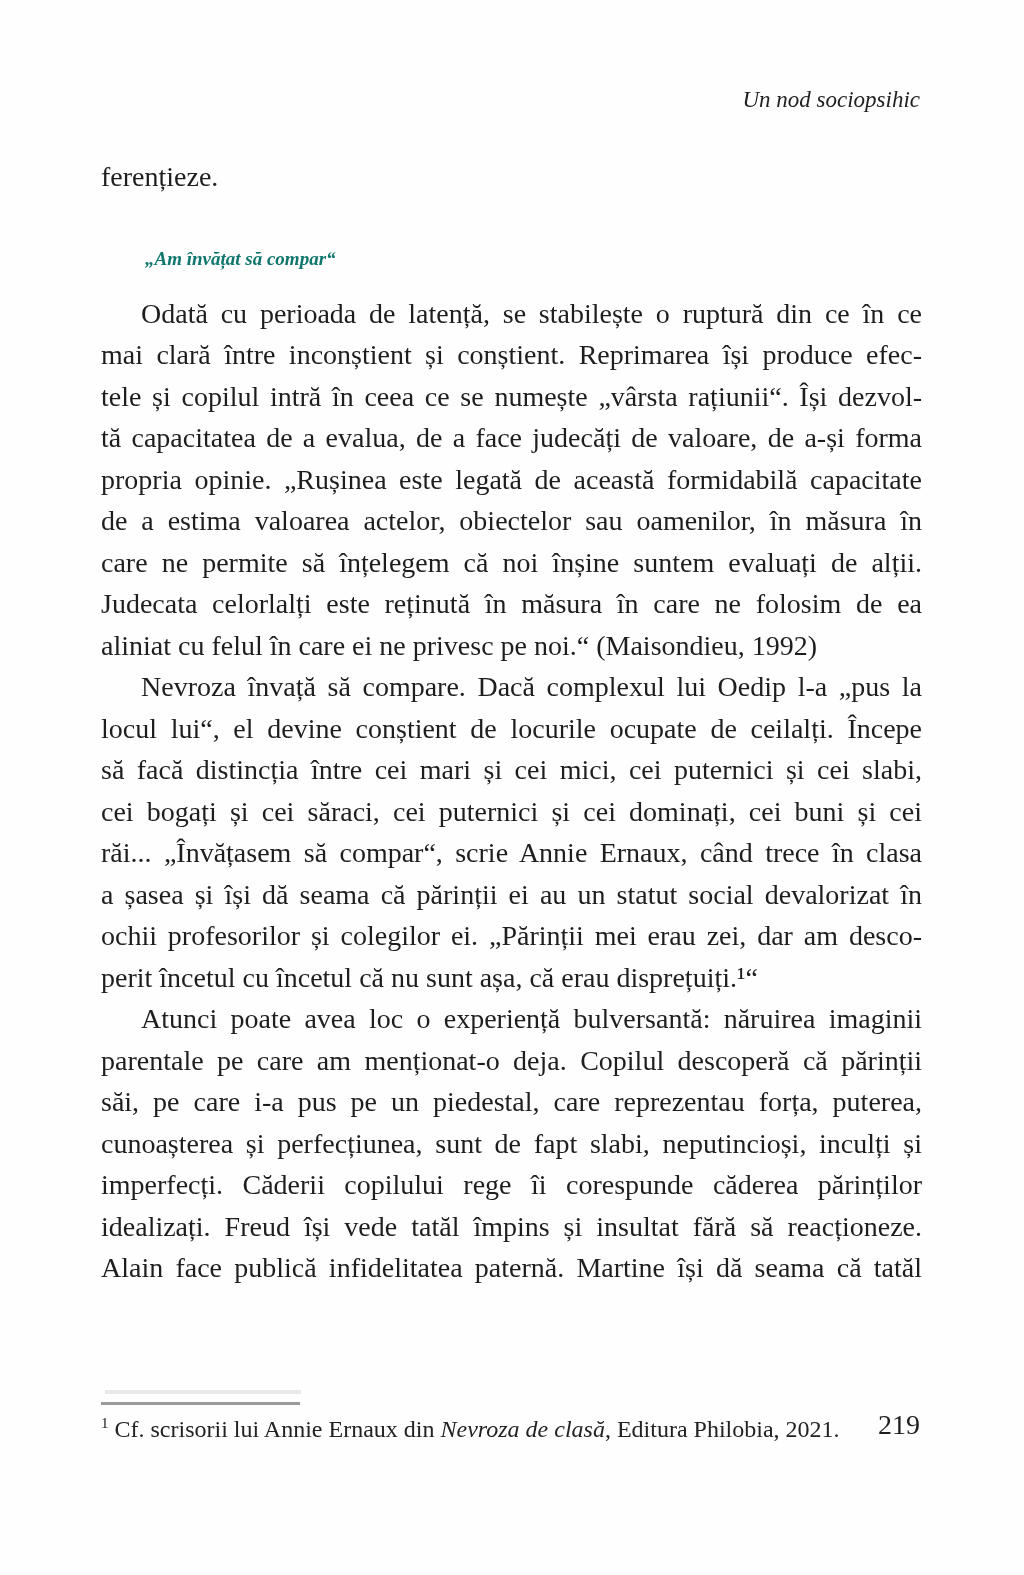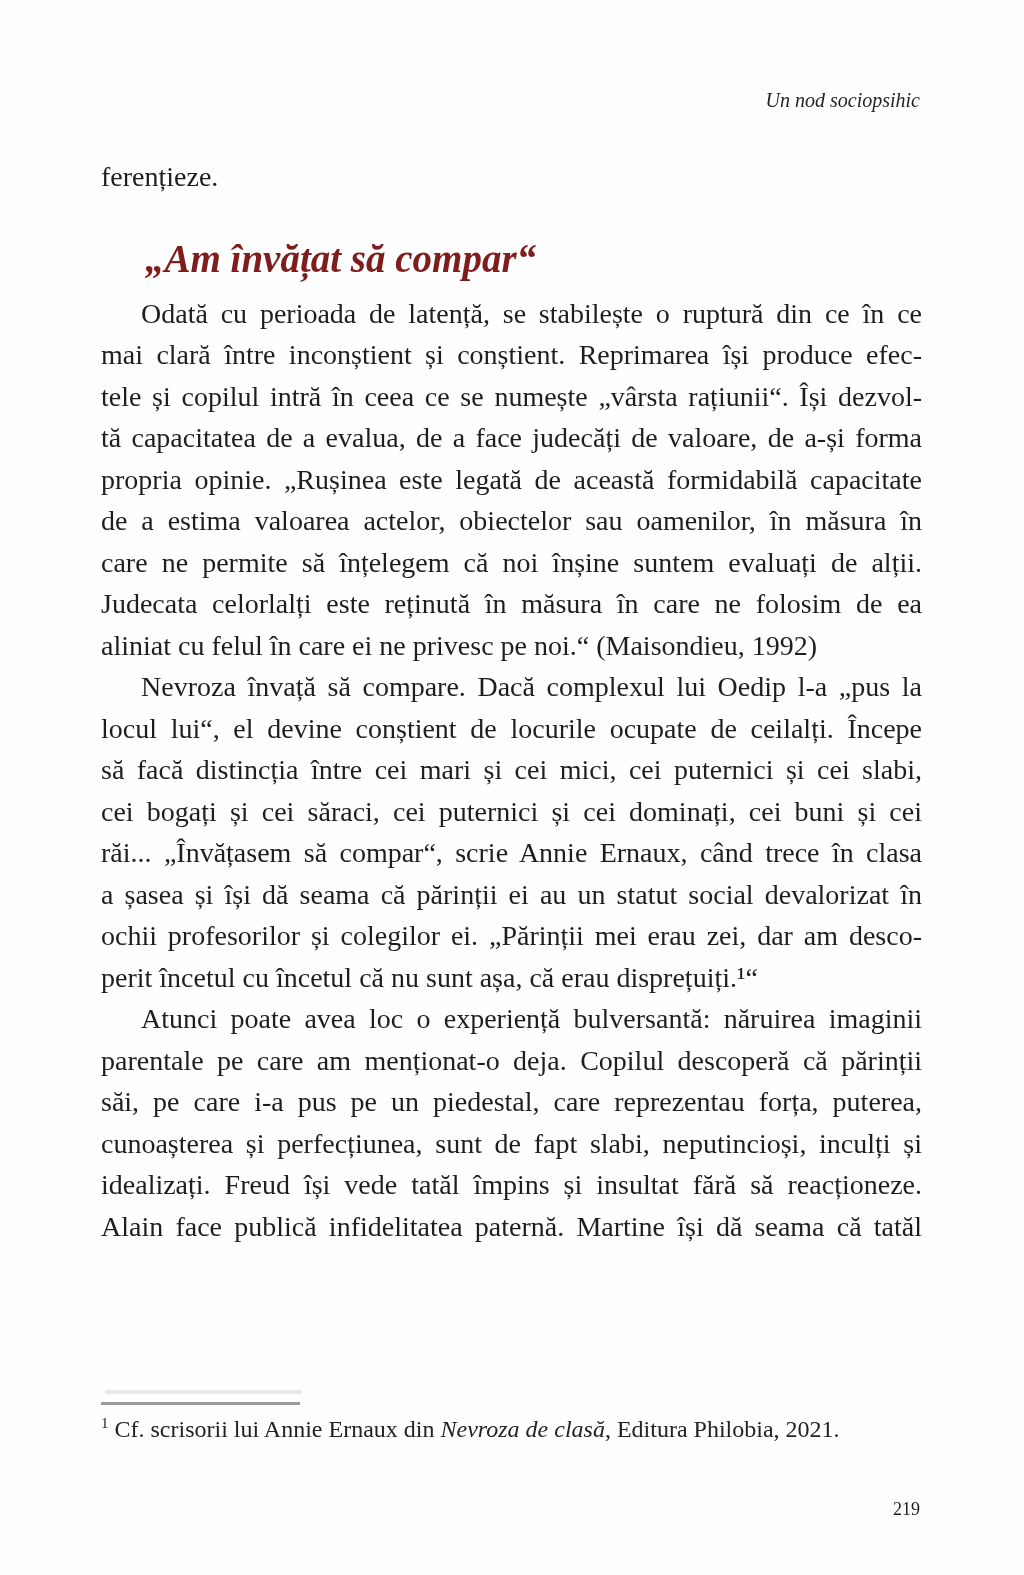--- a/index.html
+++ b/index.html
@@ -11,21 +11,21 @@
     background: #fefefe;
     font-family: "Liberation Serif", "DejaVu Serif", serif;
     color: #1e1e1e;
     overflow: hidden;
   }
   .running-header {
     position: absolute;
     top: 84px;
     right: 104px;
     font-style: italic;
-    font-size: 20px;
+    font-size: 23px;
     line-height: 32px;
     color: #222222;
   }
   .body-column {
     position: absolute;
     top: 156px;
     left: 101px;
     width: 821px;
     font-size: 28px;
     line-height: 41.5px;
@@ -37,25 +37,25 @@
     white-space: nowrap;
   }
   .line.line-last {
     text-align-last: left;
   }
   .indent-first .line:first-child { text-indent: 40px; }
   .section-heading {
     margin-top: 40px;
     margin-bottom: 13.5px;
     margin-left: 44px;
-    font-size: 39px;
+    font-size: 19px;
     line-height: 41.5px;
     font-weight: bold;
     font-style: italic;
-    color: #7f1d1d;
+    color: #0f766e;
   }
   .footnote-rule-echo {
     position: absolute;
     top: 1390px;
     left: 105px;
     width: 196px;
     height: 4px;
     background: #e8e8e8;
   }
   .footnote-rule {
@@ -78,23 +78,23 @@
   }
   .footnote sup {
     font-size: 15px;
     vertical-align: super;
     line-height: 0;
     margin-right: 6px;
   }
   .footnote .book-title { font-style: italic; }
   .page-number {
     position: absolute;
-    top: 1492px;
+    top: 1408px;
     right: 104px;
-    font-size: 18px;
+    font-size: 28px;
     line-height: 34px;
     color: #1e1e1e;
   }
 </style>
 </head>
 <body>
 
 <div class="page">
 
   <div class="running-header">Un nod sociopsihic</div>
@@ -128,20 +128,21 @@
         <div class="line">a șasea și își dă seama că părinții ei au un statut social devalorizat în</div>
         <div class="line">ochii profesorilor și colegilor ei. „Părinții mei erau zei, dar am desco-</div>
         <div class="line line-last">perit încetul cu încetul că nu sunt așa, că erau disprețuiți.¹“</div>
       </div>
 
     <div class="paragraph indent-first">
         <div class="line">Atunci poate avea loc o experiență bulversantă: năruirea imaginii</div>
         <div class="line">parentale pe care am menționat-o deja. Copilul descoperă că părinții</div>
         <div class="line">săi, pe care i-a pus pe un piedestal, care reprezentau forța, puterea,</div>
         <div class="line">cunoașterea și perfecțiunea, sunt de fapt slabi, neputincioși, inculți și</div>
+        <div class="line">imperfecți. Căderii copilului rege îi corespunde căderea părinților</div>
         <div class="line">idealizați. Freud își vede tatăl împins și insultat fără să reacționeze.</div>
         <div class="line">Alain face publică infidelitatea paternă. Martine își dă seama că tatăl</div>
       </div>
 
   </div>
 
   <div class="footnote-rule-echo"></div>
   <div class="footnote-rule"></div>
 
   <div class="footnote">

